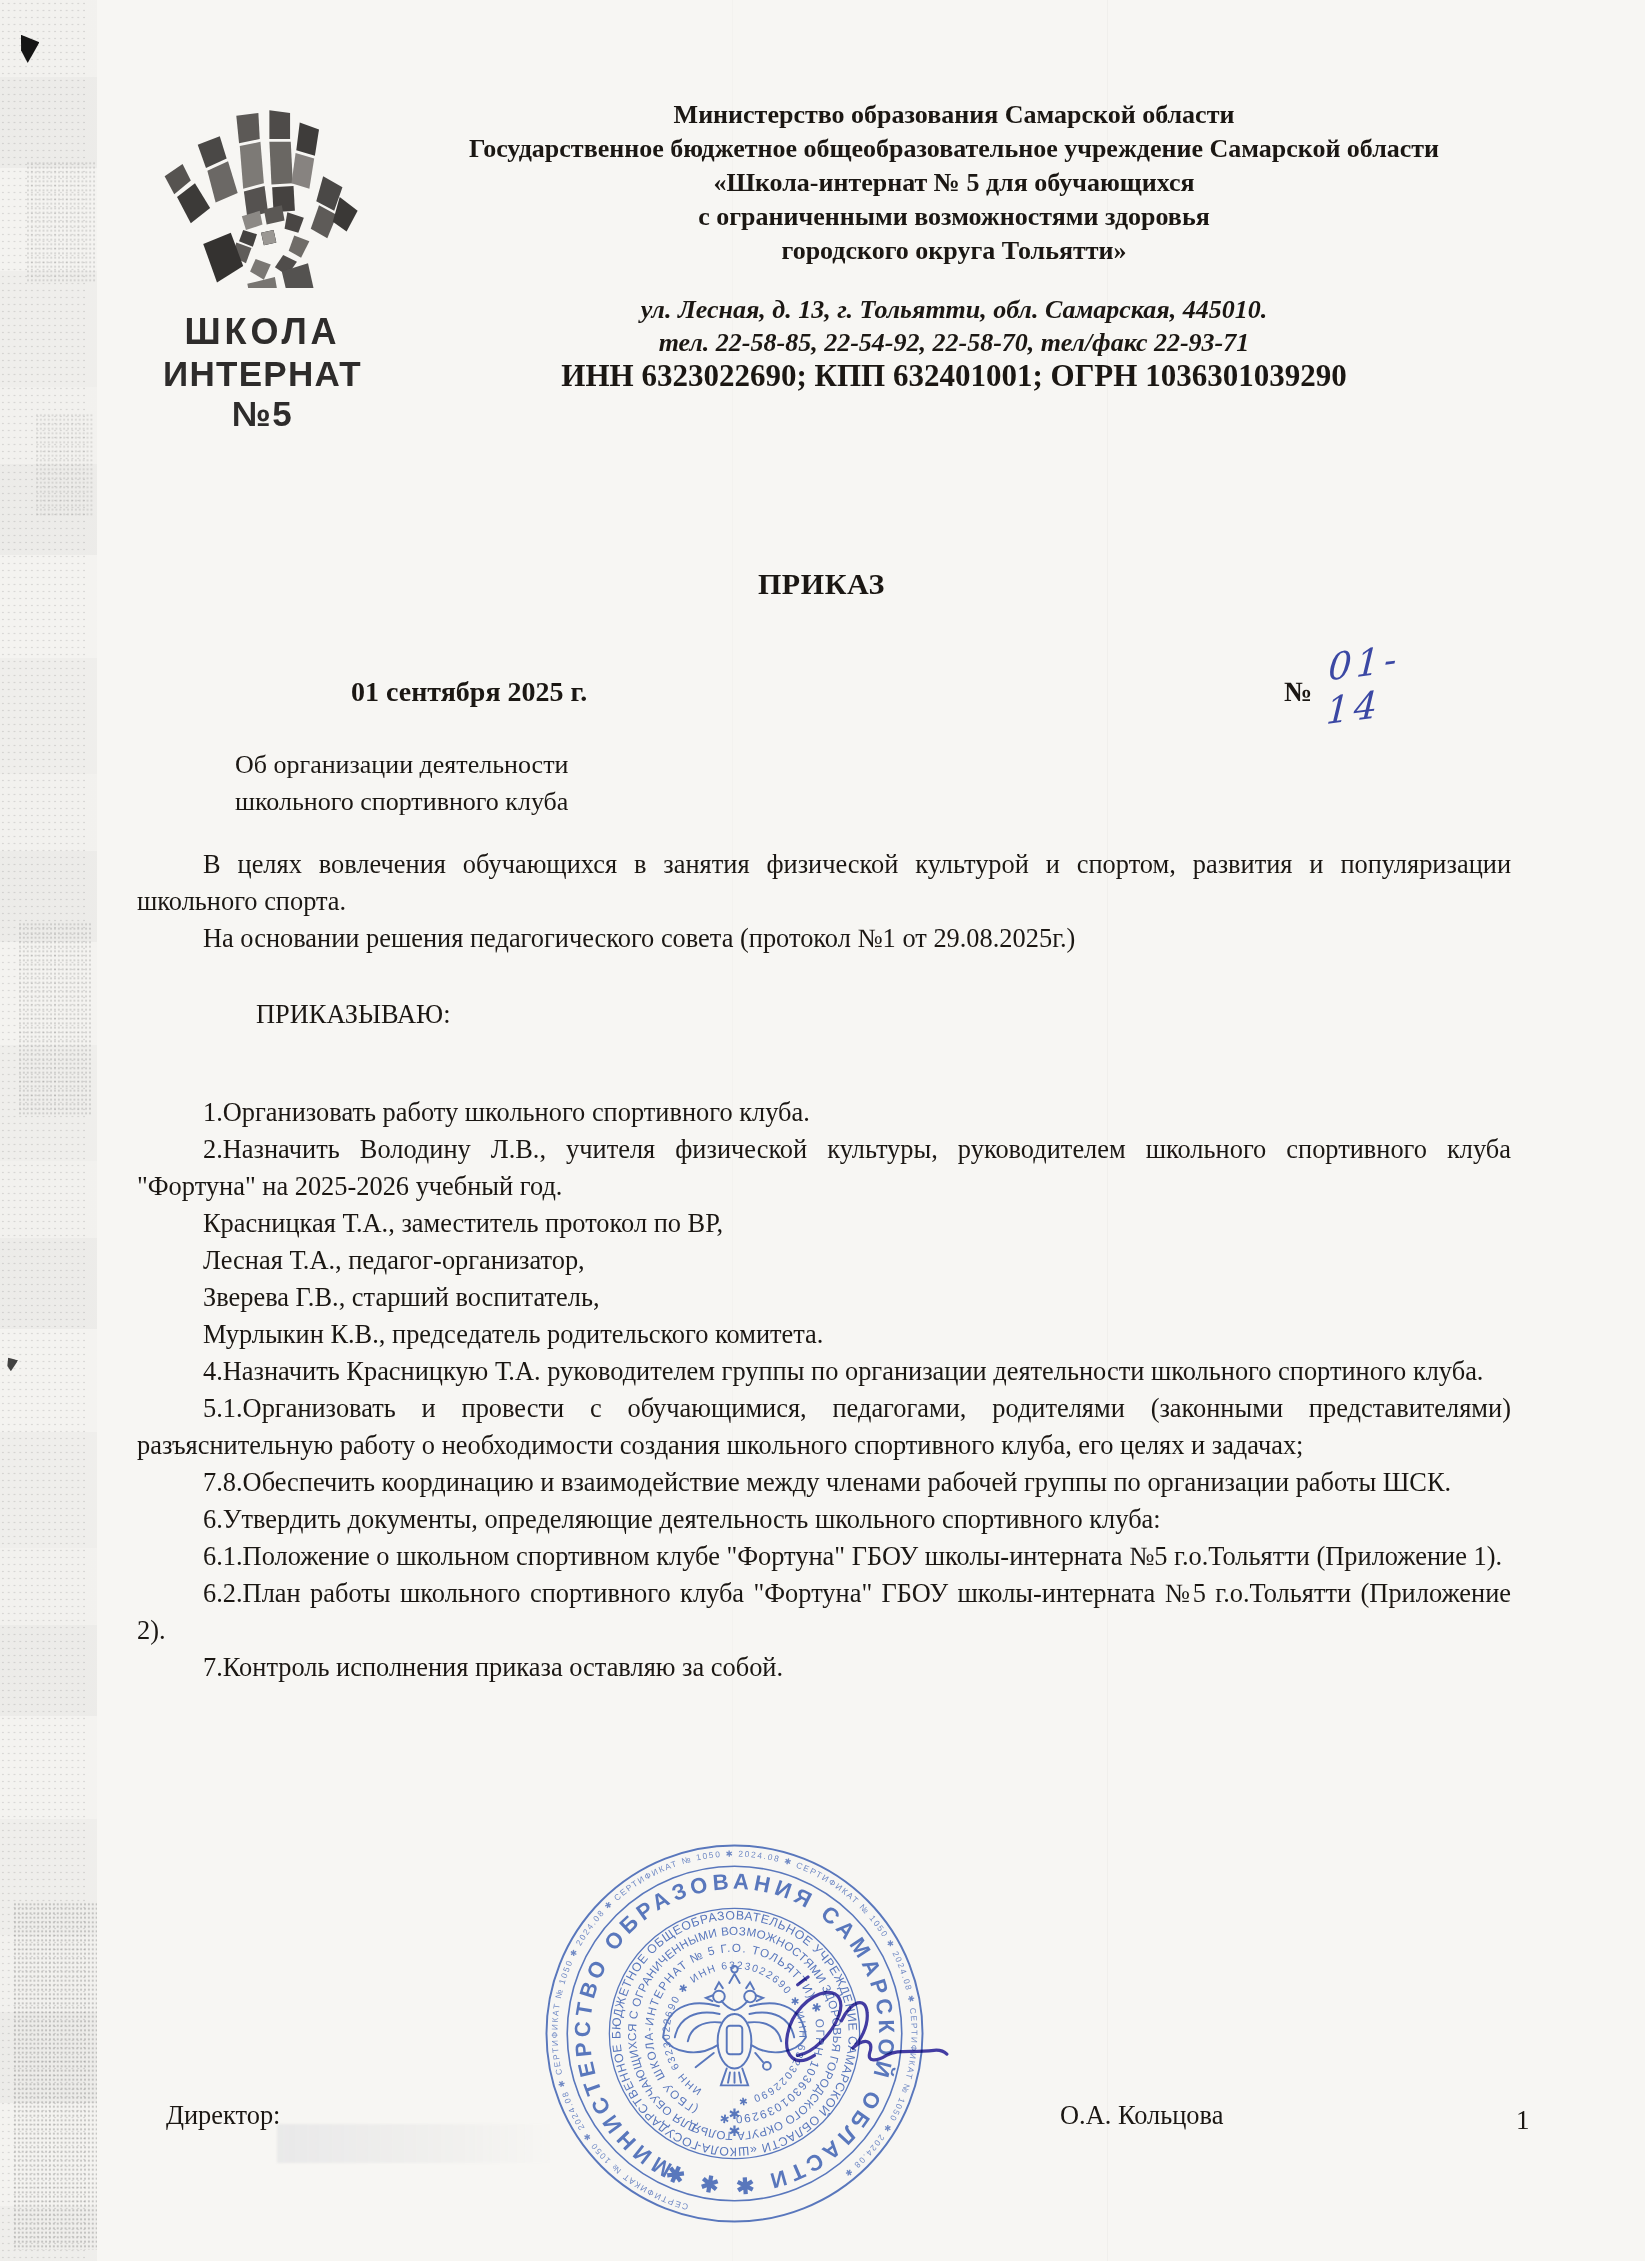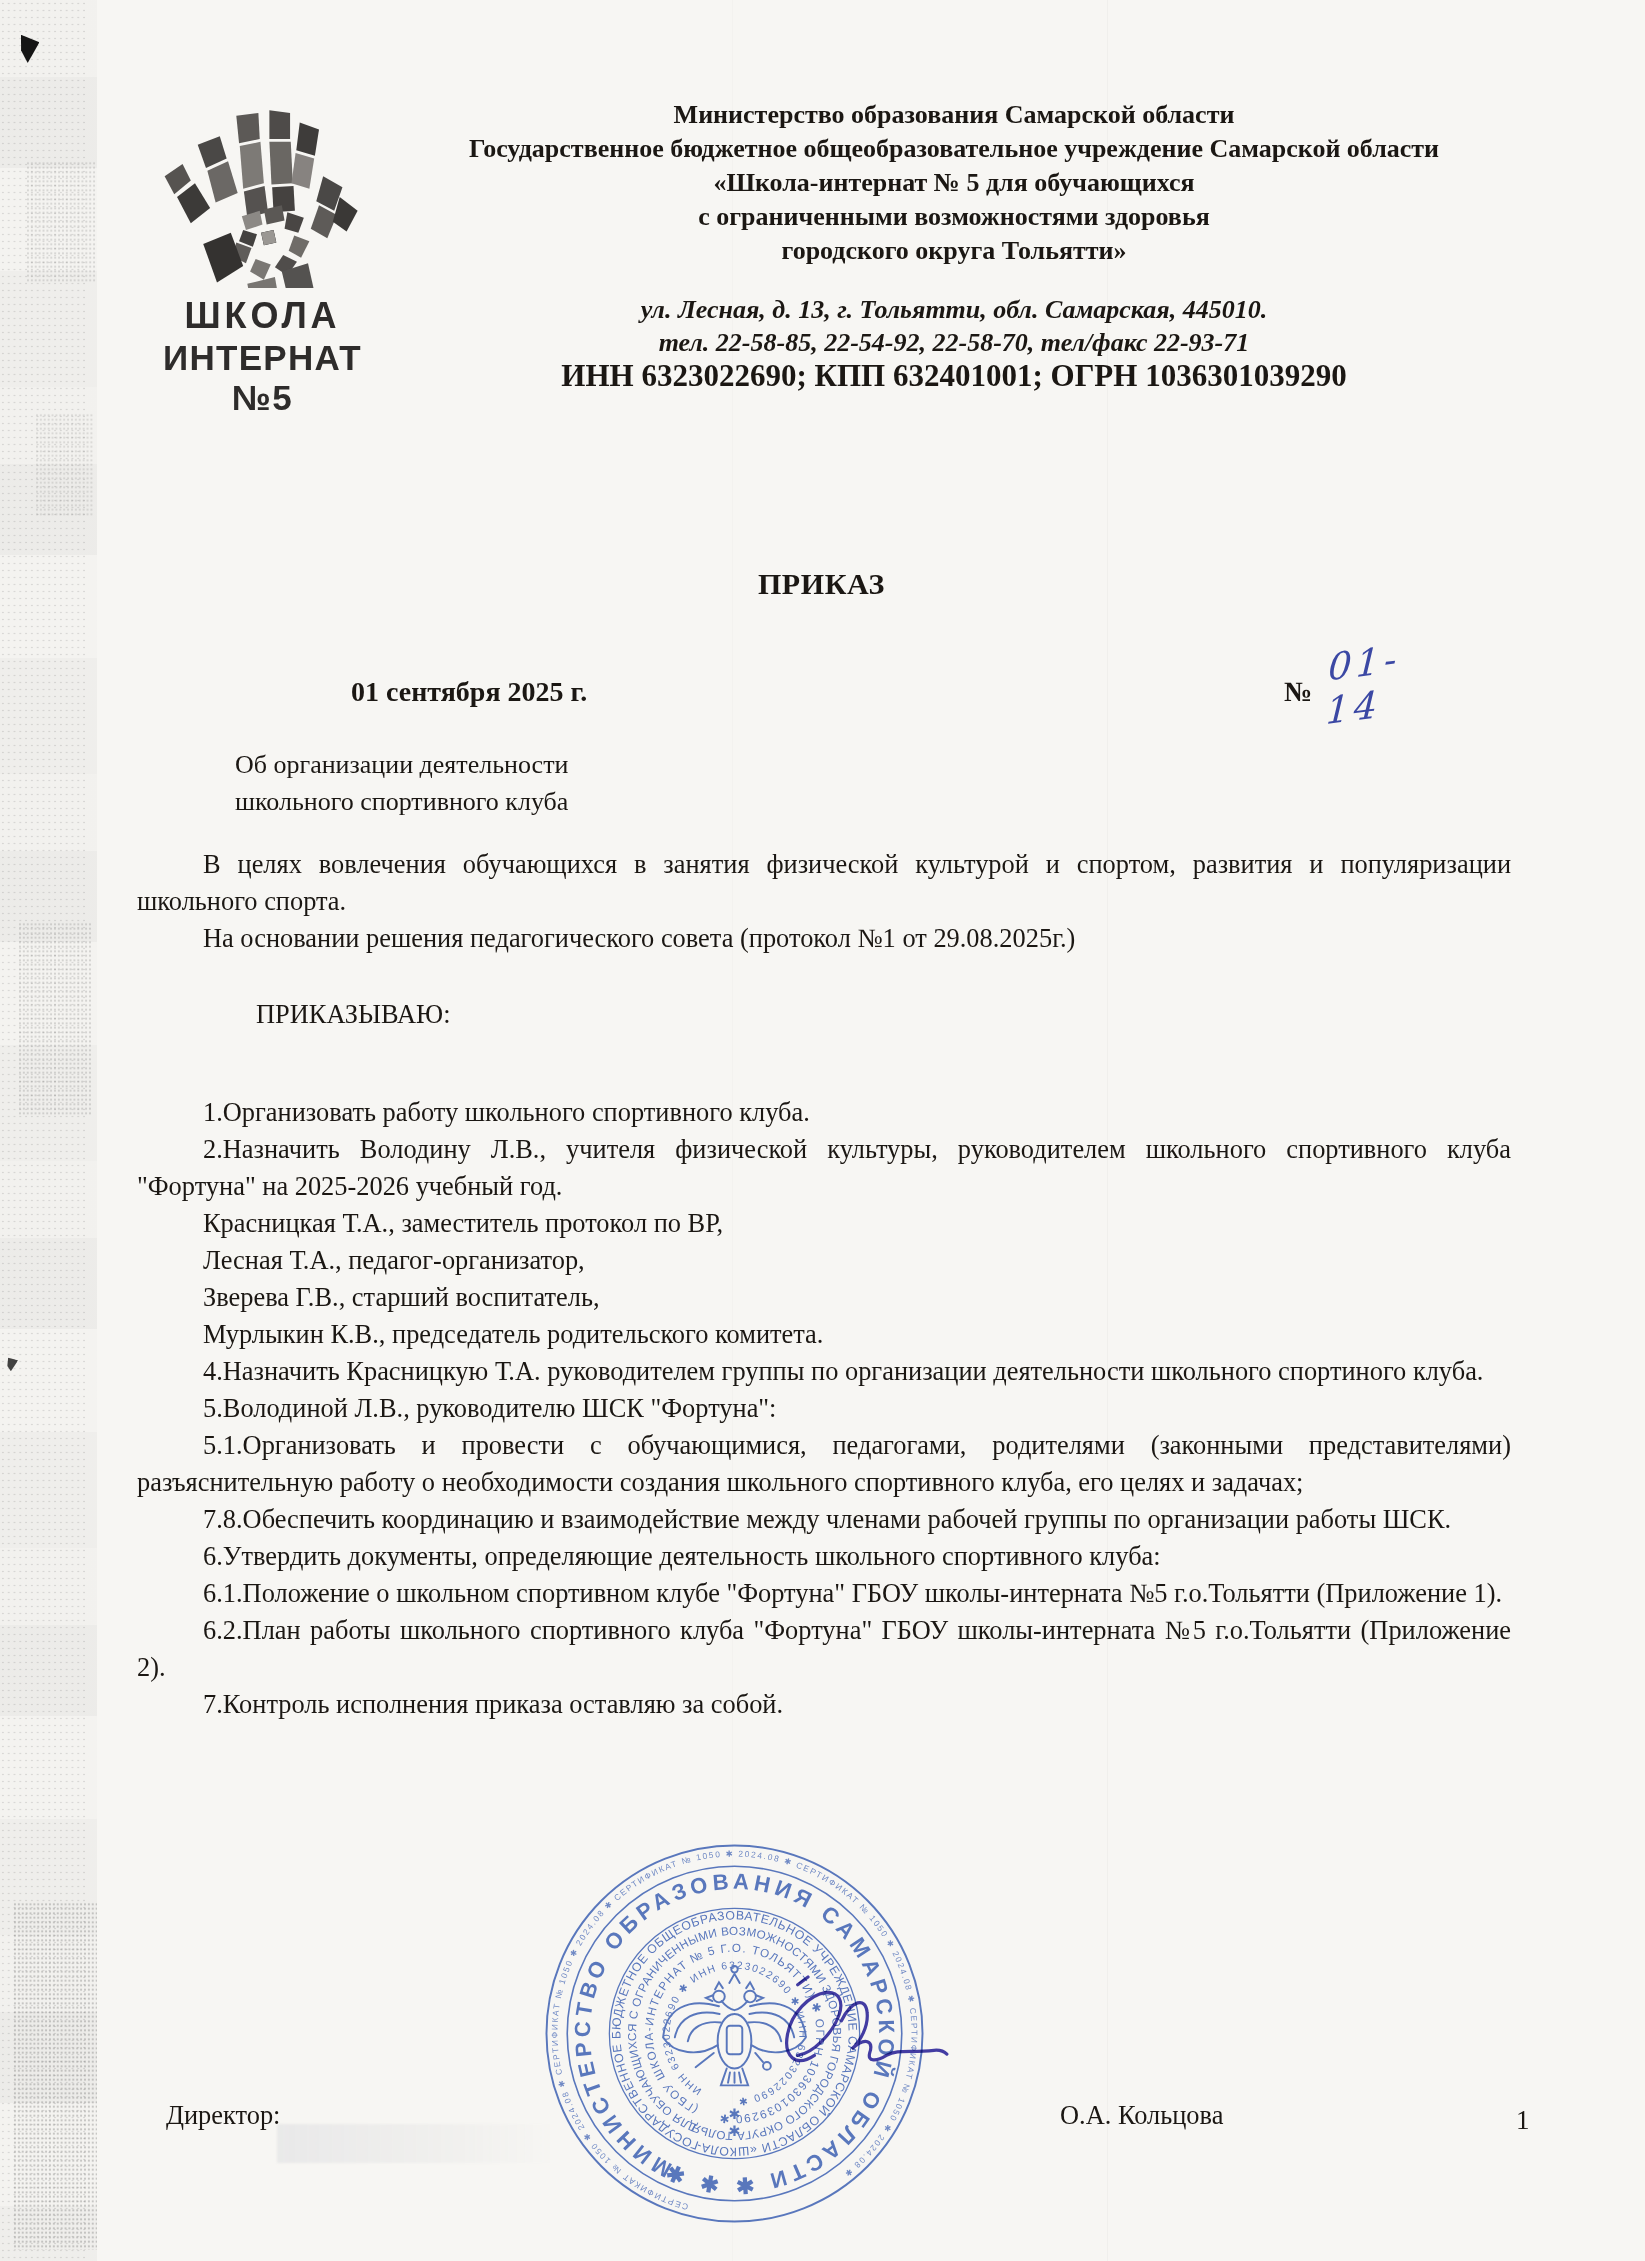--- a/index.html
+++ b/index.html
@@ -28,21 +28,21 @@
     clip-path:polygon(0 10%,100% 0,70% 100%,20% 70%);opacity:.85;transform:rotate(20deg);}
   .fold{position:absolute;top:0;width:1.3px;height:2261px;background:rgba(60,60,60,.035);pointer-events:none;}
   .f1{left:1107px;} .f2{left:732px;background:rgba(60,60,60,.02);}
   .bleed-smudge{position:absolute;left:277px;top:2124px;width:277px;height:39px;
     background:linear-gradient(90deg,rgba(120,128,150,.10),rgba(120,128,150,.04) 70%,transparent);
     filter:blur(1.3px);pointer-events:none;}
   
   .logo{position:absolute;left:146px;top:95px;width:233px;text-align:center;}
   .logo svg{display:block;margin:0 auto;}
   .logo-t1{font-family:"Liberation Sans",sans-serif;font-weight:bold;font-size:36px;
-    letter-spacing:3.9px;color:#2e2c2b;margin-top:7px;}
+    letter-spacing:3.9px;color:#2e2c2b;margin-top:23px;}
   .logo-t2{font-family:"Liberation Sans",sans-serif;font-weight:bold;font-size:35px;
     letter-spacing:1.3px;color:#2e2c2b;margin-top:1.3px;}
   
   .header-text{position:absolute;left:393px;top:98px;width:1122px;text-align:center;}
   .org-line{font-weight:bold;font-size:26px;line-height:34px;}
   .address{margin-top:24.5px;}
   .addr-line{font-weight:bold;font-style:italic;font-size:26px;line-height:33px;}
   .requisites{font-weight:bold;font-size:31px;line-height:33px;}
   
   .order-title{position:absolute;left:0;top:567px;width:1643px;text-align:center;
@@ -160,21 +160,20 @@
     <p>В целях вовлечения обучающихся в занятия физической культурой и спортом, развития и популяризации школьного спорта.</p>
     <p>На основании решения педагогического совета (протокол №1 от 29.08.2025г.)</p>
     <p class="resolution">ПРИКАЗЫВАЮ:</p>
     <p>1.Организовать работу школьного спортивного клуба.</p>
     <p>2.Назначить Володину Л.В., учителя физической культуры, руководителем школьного спортивного клуба "Фортуна" на 2025-2026 учебный год.</p>
     <p>Красницкая Т.А., заместитель протокол по ВР,</p>
     <p>Лесная Т.А., педагог-организатор,</p>
     <p>Зверева Г.В., старший воспитатель,</p>
     <p>Мурлыкин К.В., председатель родительского комитета.</p>
     <p>4.Назначить Красницкую Т.А. руководителем группы по организации деятельности школьного спортиного клуба.</p>
-    <p>5.Володиной Л.В., руководителю ШСК "Фортуна":</p>
     <p>5.1.Организовать и провести с обучающимися, педагогами, родителями (законными представителями) разъяснительную работу о необходимости создания школьного спортивного клуба, его целях и задачах;</p>
     <p>7.8.Обеспечить координацию и взаимодействие между членами рабочей группы по организации работы ШСК.</p>
     <p>6.Утвердить документы, определяющие деятельность школьного спортивного клуба:</p>
     <p>6.1.Положение о школьном спортивном клубе "Фортуна" ГБОУ школы-интерната №5 г.о.Тольятти (Приложение 1).</p>
     <p>6.2.План работы школьного спортивного клуба "Фортуна" ГБОУ школы-интерната №5 г.о.Тольятти (Приложение 2).</p>
     <p>7.Контроль исполнения приказа оставляю за собой.</p>
   </div>
 
   <div class="director-label">Директор:</div>
   <div class="director-name">О.А. Кольцова</div>

